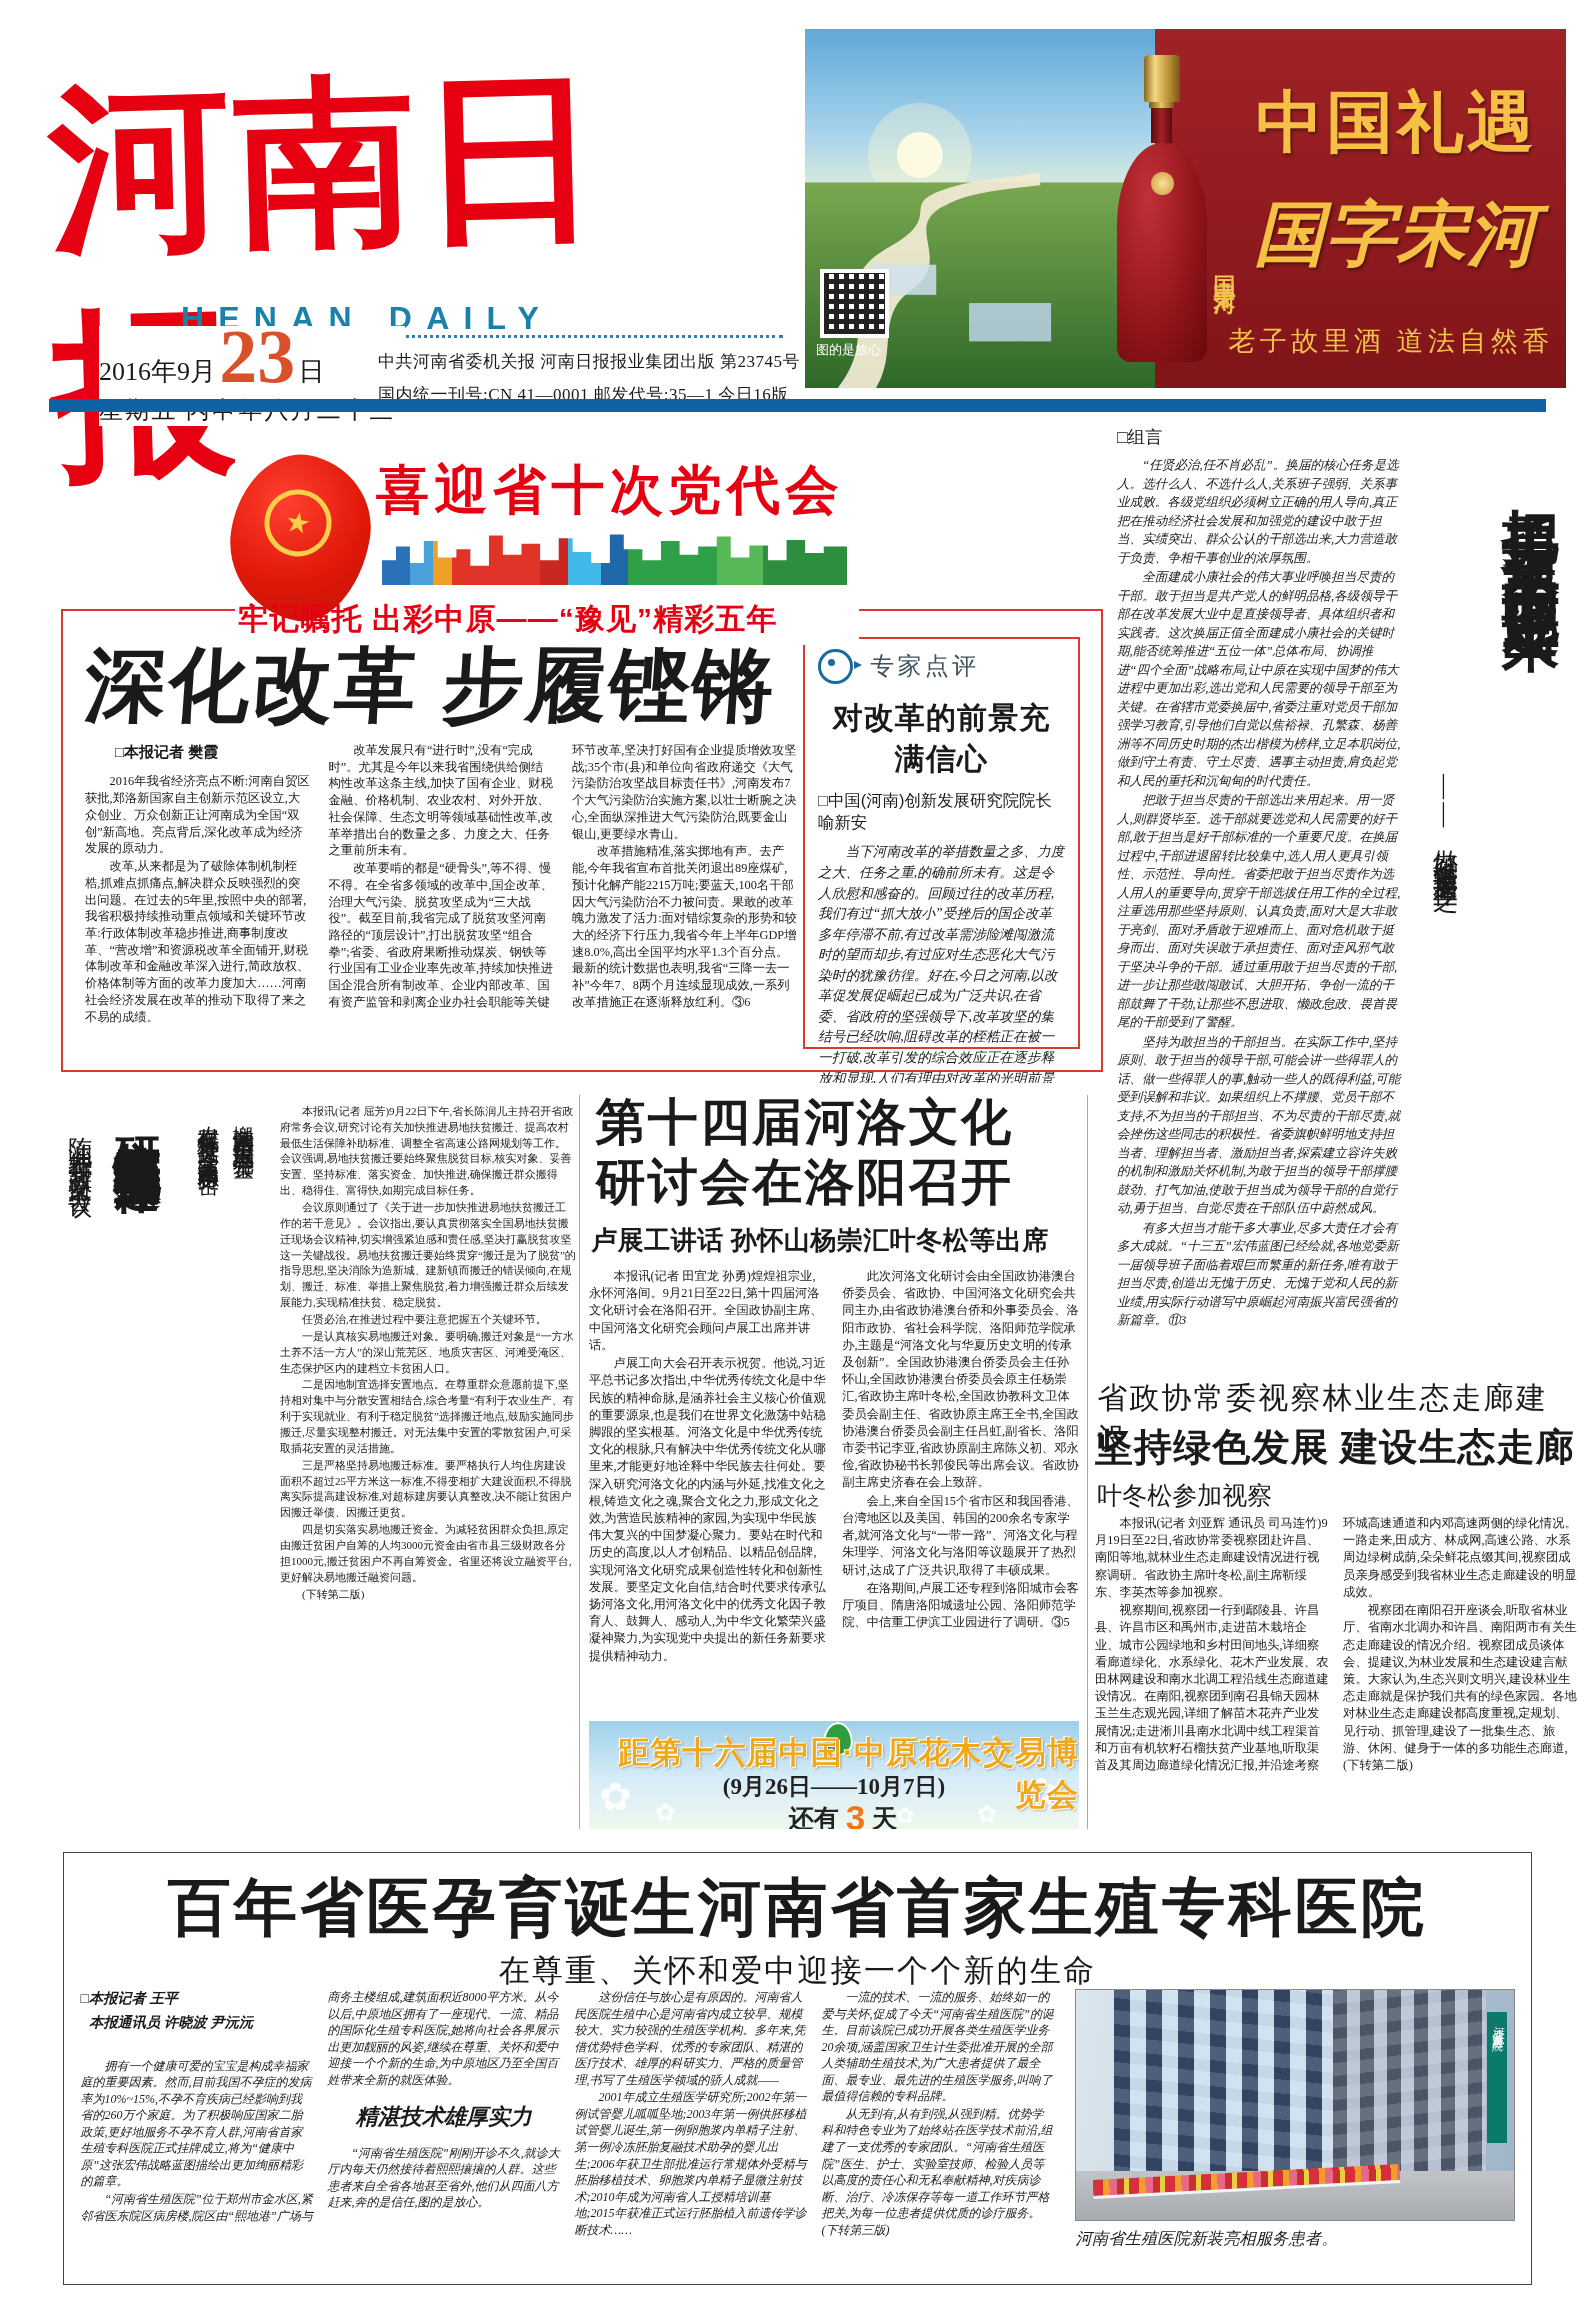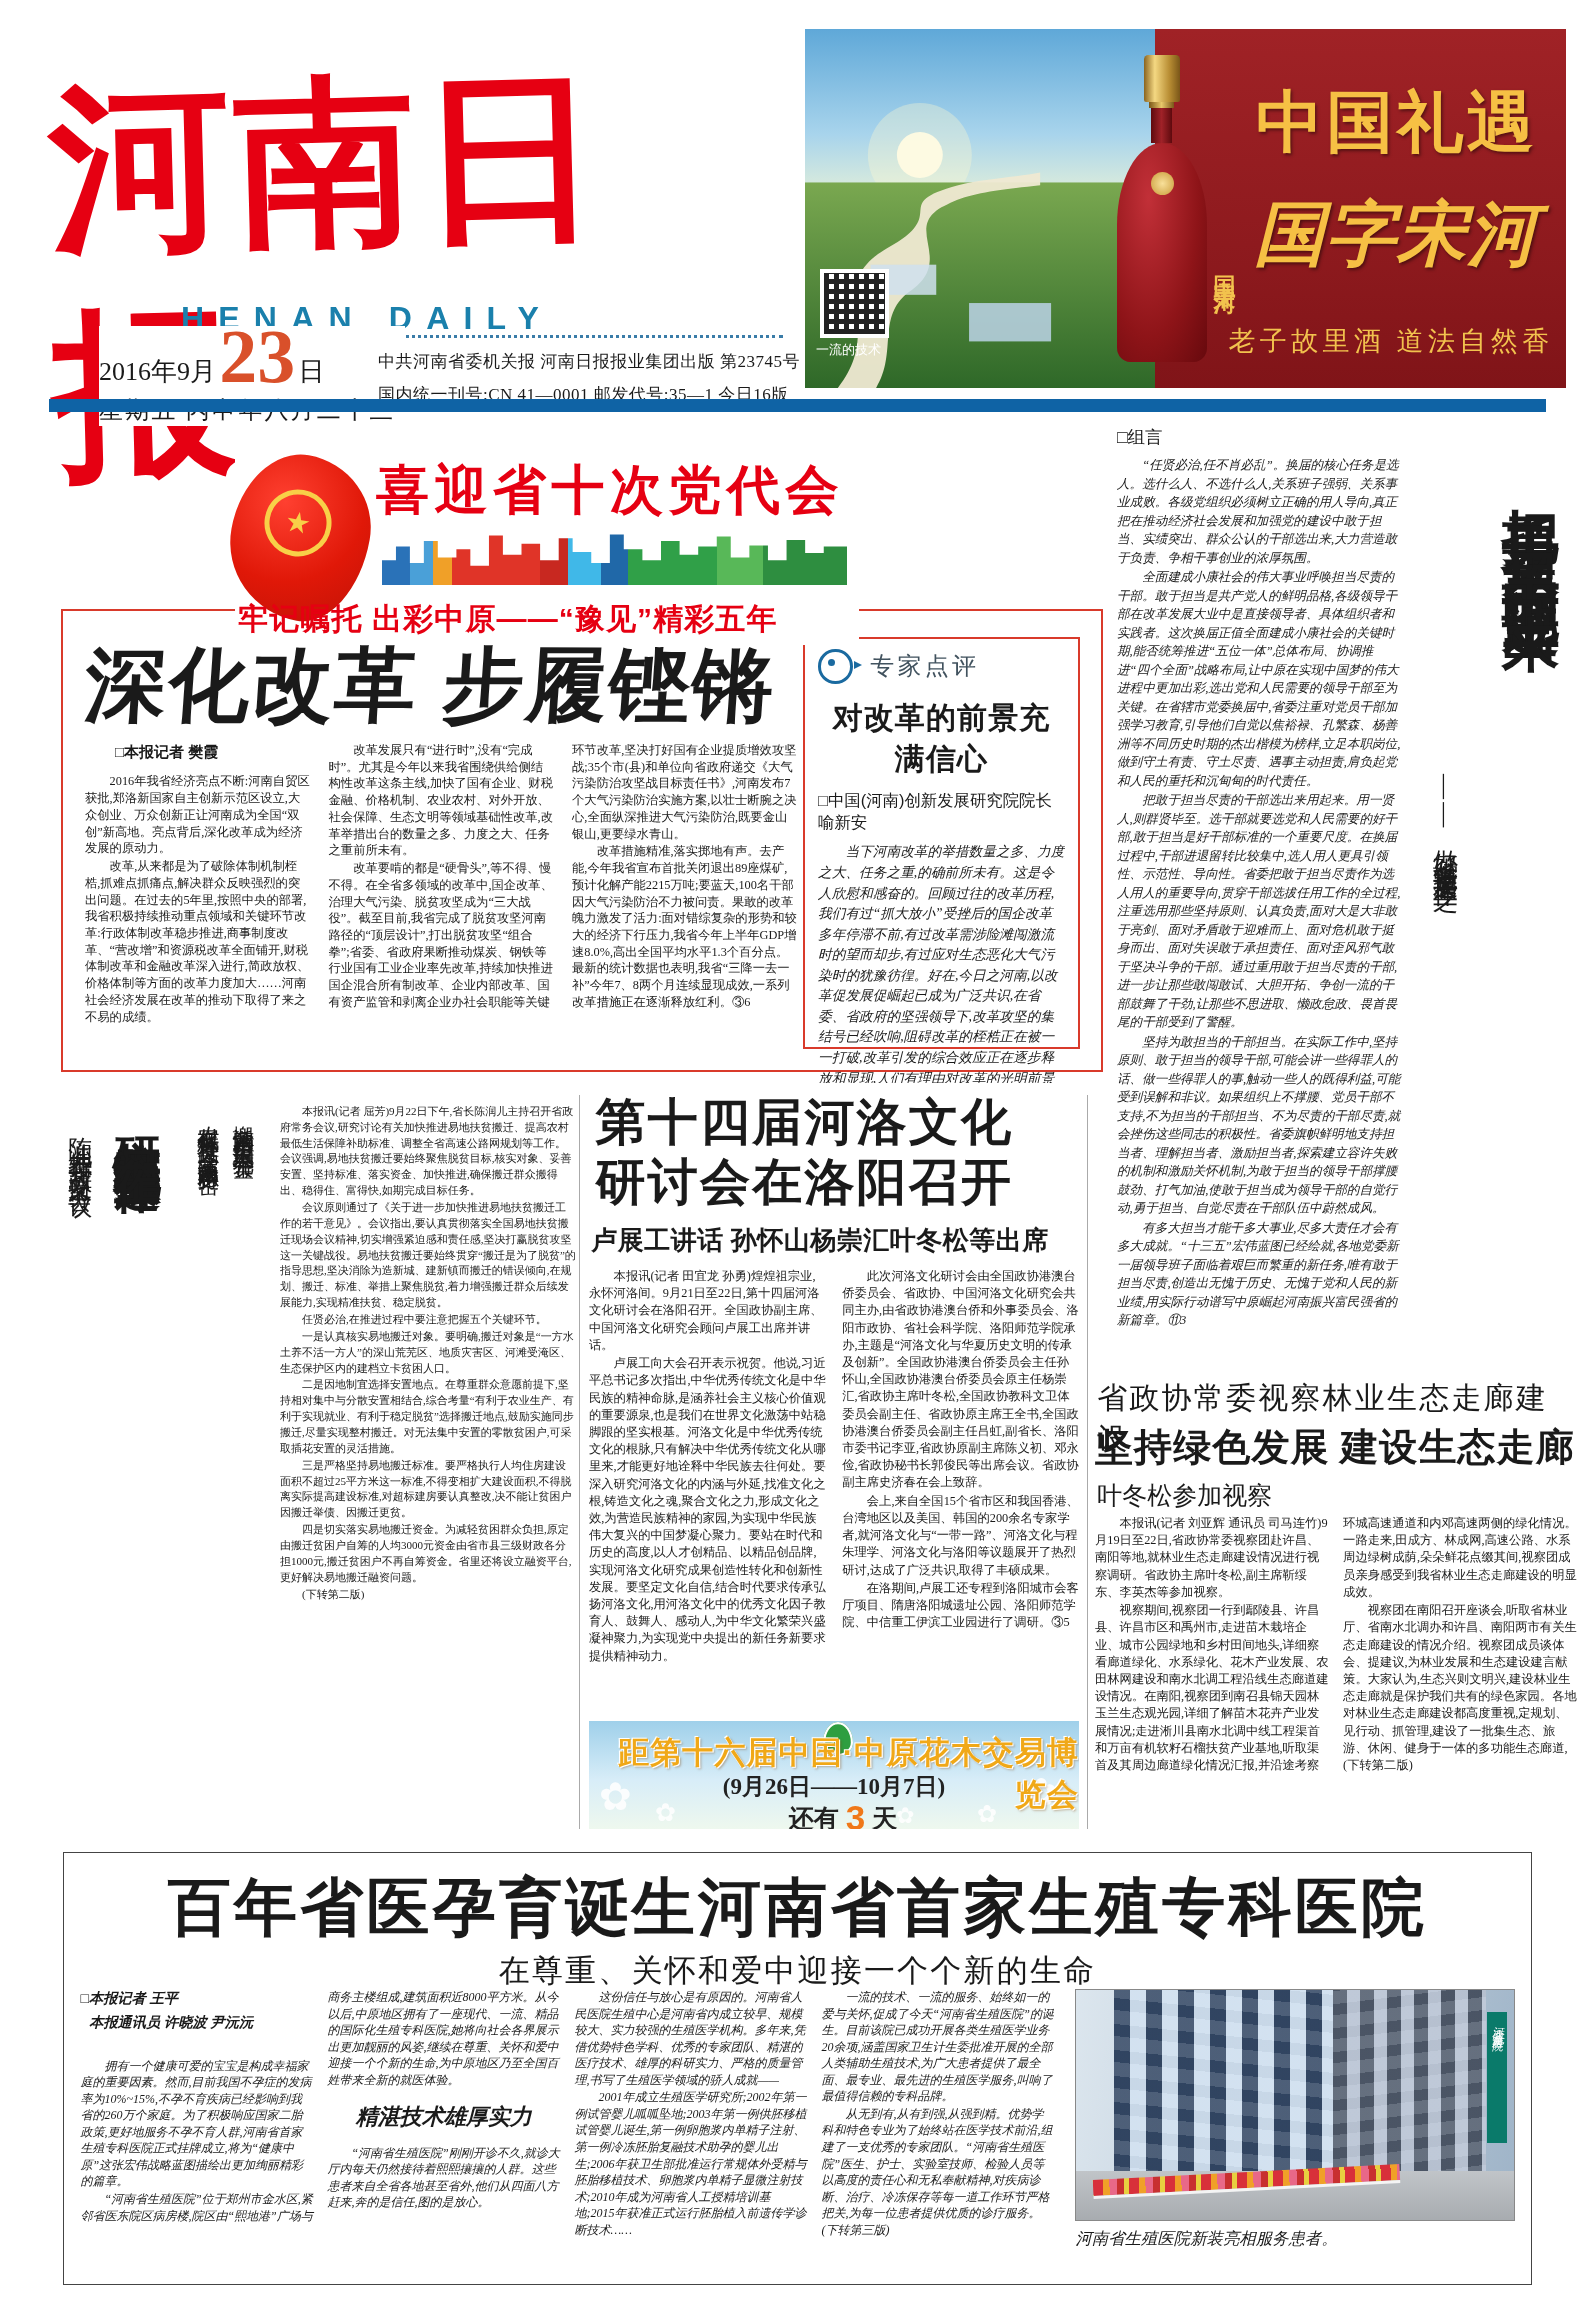--- a/index.html
+++ b/index.html
@@ -168,21 +168,21 @@
         <circle cx="210" cy="230" r="95" fill="#fff8d0" opacity="0.35"></circle>
         <circle cx="210" cy="230" r="42" fill="#fffbe2" opacity="0.95"></circle>
         <rect x="0" y="280" width="640" height="375" fill="url(#land)"></rect>
         <path d="M60 655 C 150 540, 30 470, 150 400 C 270 335, 150 320, 280 285 C 330 272, 390 270, 430 262 L 430 285 C 340 295, 300 300, 260 320 C 170 360, 280 420, 190 480 C 130 525, 170 590, 130 655 Z" fill="#efe9d2" opacity="0.95"></path>
         <rect x="120" y="430" width="120" height="55" fill="#cfe0ee" opacity="0.85"></rect>
         <rect x="300" y="500" width="150" height="70" fill="#bcd4e8" opacity="0.85"></rect>
       </svg>
       <div class="qr-box">
           <div class="qr-inner"></div>
         </div>
-      <div class="qr-caption">一流的技术</div>
+      <div class="qr-caption">图的是放心</div>
     </div>
     <div class="ad-panel">
       <div class="ad-slogan1">中国礼遇</div>
       <div class="ad-slogan2">国字宋河</div>
       <div class="ad-tagline">老子故里酒  道法自然香</div>
     </div>
     <div class="ad-bottle">
       <div class="bottle-cap"></div>
       <div class="bottle-ring"></div>
       <div class="bottle-neck"></div>

